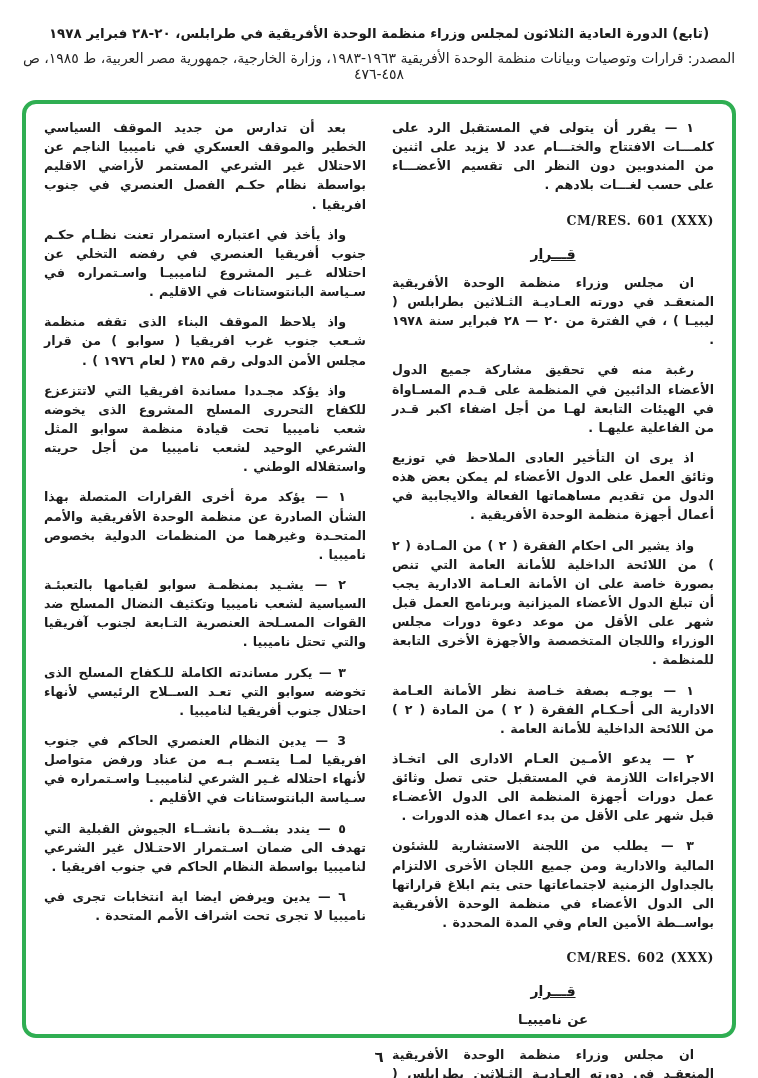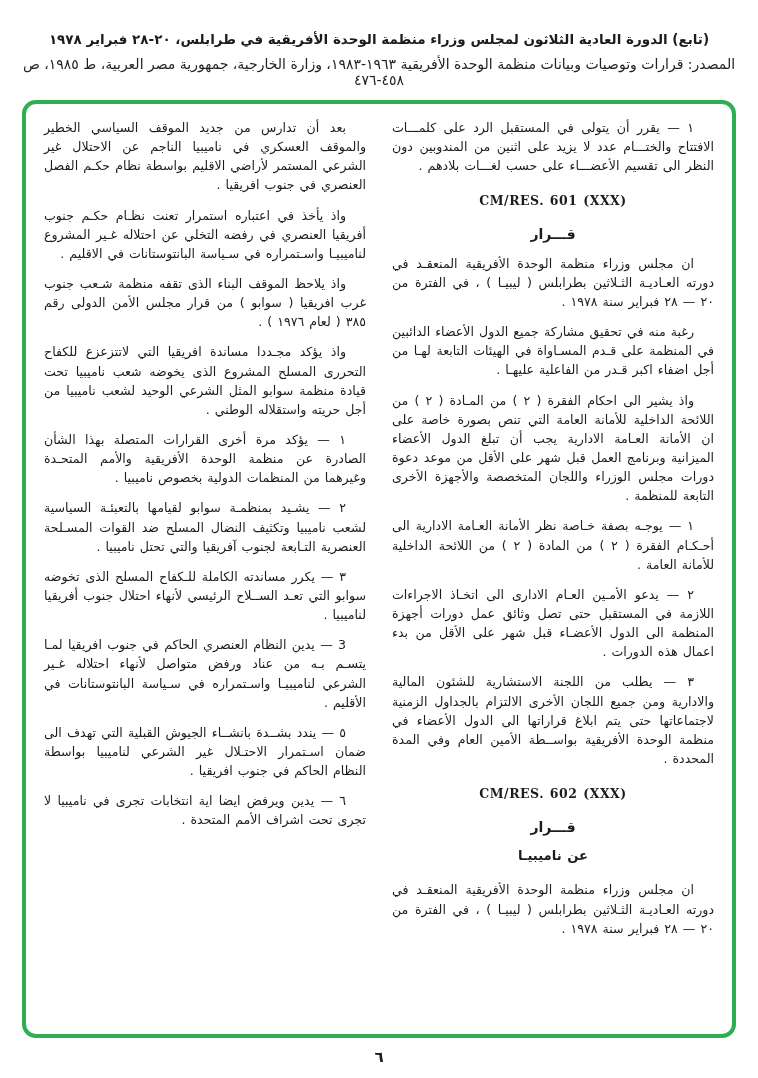--- a/index.html
+++ b/index.html
@@ -11,21 +11,21 @@
     position: relative;
     width: 758px;
     height: 1078px;
     background: #ffffff;
     font-family: "DejaVu Sans", sans-serif;
     color: #1c1c1c;
     overflow: hidden;
   }
   .header {
     text-align: center;
-    padding-top: 30px;
+    padding-top: 24px;
   }
   .header-title {
     font-size: 13.5px;
     font-weight: bold;
     letter-spacing: 0;
     line-height: 1.4;
   }
   .header-source {
     font-size: 14px;
     margin-top: 7px;
@@ -54,38 +54,40 @@
     flex: 1 1 0;
     min-width: 0;
   }
   .para {
     margin: 0 0 11px 0;
     font-size: 12.6px;
     line-height: 1.52;
     text-align: justify;
     text-indent: 20px;
     word-spacing: 1px;
+    font-weight: bold;
   }
   .para.heading {
     text-align: center;
     font-weight: bold;
     font-size: 14px;
     text-indent: 0;
     margin: 14px 0 8px 0;
+    text-decoration: underline;
   }
   .para.subheading {
     text-align: center;
     font-weight: bold;
     font-size: 13.2px;
     text-indent: 0;
     margin: 0 0 14px 0;
   }
   .para.ref {
     direction: ltr;
-    text-align: center;
+    text-align: right;
     font-family: "DejaVu Serif", serif;
     font-size: 12.5px;
     font-weight: 600;
     letter-spacing: 0.5px;
     text-indent: 0;
     margin: 16px 0 10px 0;
   }
   .footer {
     position: absolute;
     bottom: 12px;
@@ -109,20 +111,21 @@
   </div>
 
   <div class="content-frame" style="border-color: rgb(47, 174, 82);">
     <div class="columns">
       <div class="column" id="col-right">
           <p class="para body">١ — يقرر أن يتولى في المستقبل الرد على كلمـــات الافتتاح والختـــام عدد لا يزيد على اثنين من المندوبين دون النظر الى تقسيم الأعضـــاء على حسب لغـــات بلادهم .</p>
           <div class="para ref">CM/RES. 601 (XXX)</div>
           <p class="para heading">قـــرار</p>
           <p class="para body">ان مجلس وزراء منظمة الوحدة الأفريقية المنعقـد في دورته العـاديـة الثـلاثين بطرابلس ( ليبيـا ) ، في الفترة من ٢٠ — ٢٨ فبراير سنة ١٩٧٨ .</p>
           <p class="para body">رغبة منه في تحقيق مشاركة جميع الدول الأعضاء الدائبين في المنظمة على قـدم المسـاواة في الهيئات التابعة لهـا من أجل اضفاء اكبر قـدر من الفاعلية عليهـا .</p>
+          <p class="para body">اذ يرى ان التأخير العادى الملاحظ في توزيع وثائق العمل على الدول الأعضاء لم يمكن بعض هذه الدول من تقديم مساهماتها الفعالة والايجابية في أعمال أجهزة منظمة الوحدة الأفريقية .</p>
           <p class="para body">واذ يشير الى احكام الفقرة ( ٢ ) من المـادة ( ٢ ) من اللائحة الداخلية للأمانة العامة التي تنص بصورة خاصة على ان الأمانة العـامة الادارية يجب أن تبلغ الدول الأعضاء الميزانية وبرنامج العمل قبل شهر على الأقل من موعد دعوة دورات مجلس الوزراء واللجان المتخصصة والأجهزة الأخرى التابعة للمنظمة .</p>
           <p class="para body">١ — يوجـه بصفة خـاصة نظر الأمانة العـامة الادارية الى أحـكـام الفقرة ( ٢ ) من المادة ( ٢ ) من اللائحة الداخلية للأمانة العامة .</p>
           <p class="para body">٢ — يدعو الأمـين العـام الادارى الى اتخـاذ الاجراءات اللازمة في المستقبل حتى تصل وثائق عمل دورات أجهزة المنظمة الى الدول الأعضـاء قبل شهر على الأقل من بدء اعمال هذه الدورات .</p>
           <p class="para body">٣ — يطلب من اللجنة الاستشارية للشئون المالية والادارية ومن جميع اللجان الأخرى الالتزام بالجداول الزمنية لاجتماعاتها حتى يتم ابلاغ قراراتها الى الدول الأعضاء في منظمة الوحدة الأفريقية بواســطة الأمين العام وفي المدة المحددة .</p>
           <div class="para ref">CM/RES. 602 (XXX)</div>
           <p class="para heading">قـــرار</p>
           <p class="para subheading">عن ناميبيـا</p>
           <p class="para body">ان مجلس وزراء منظمة الوحدة الأفريقية المنعقـد في دورته العـاديـة الثـلاثين بطرابلس ( ليبيـا ) ، في الفترة من ٢٠ — ٢٨ فبراير سنة ١٩٧٨ .</p>
         </div>
       <div class="column" id="col-left">

